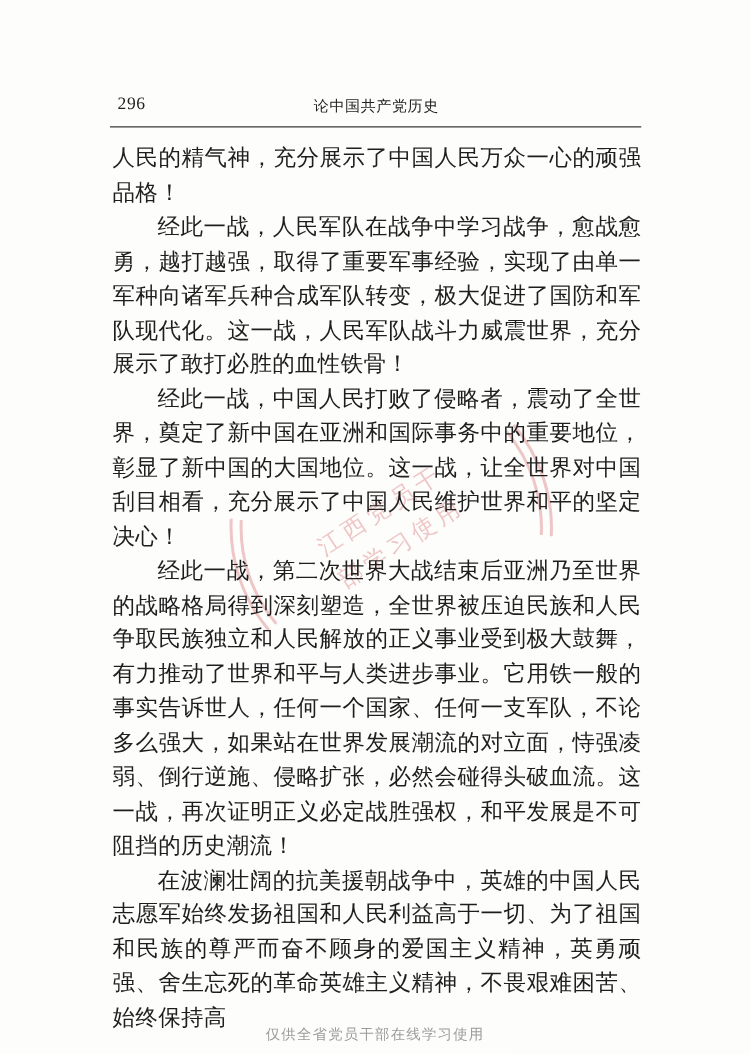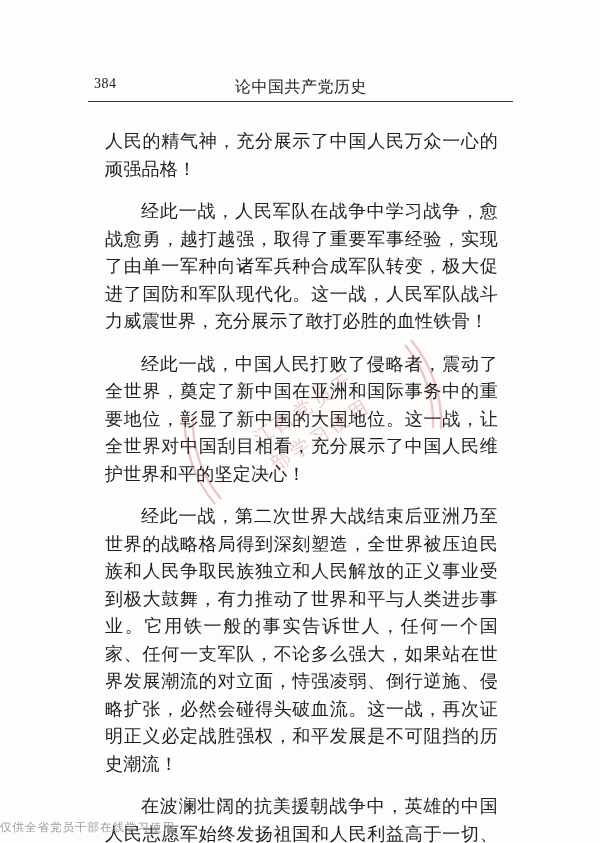--- a/index.html
+++ b/index.html
@@ -31,21 +31,21 @@
     font-size: 14px;
     letter-spacing: 0.5px;
     color: #222;
   }
   .header-title {
     position: absolute;
     left: 0;
     right: 0;
     top: 1px;
     text-align: center;
-    font-size: 16px;
+    font-size: 12px;
     letter-spacing: 0.5px;
     color: #222;
   }
   .header-rule {
     position: absolute;
     top: 101px;
     left: 88px;
     width: 425px;
     border-top: 1.5px solid #3a3a3a;
   }
@@ -56,21 +56,21 @@
     left: 90px;
     width: 423px;
     font-size: 18px;
     line-height: 27.5px;
     letter-spacing: 0.25px;
     text-align: justify;
     text-justify: inter-character;
     color: #1e1e1e;
   }
   .body-text p {
-    margin: 15px;
+    margin: 0;
     text-indent: 2em;
   }
   .body-text p.no-indent {
     text-indent: 0;
   }
   
   .watermark-svg {
     position: absolute;
     top: 0;
     left: 0;
@@ -81,33 +81,34 @@
     font-family: "Liberation Serif", "DejaVu Serif", serif;
     font-size: 19px;
     letter-spacing: 4px;
   }
   
   .footer-note {
     position: absolute;
     top: 820px;
     left: 0;
     width: 600px;
+    text-align: center;
     font-size: 11.5px;
     letter-spacing: 1px;
     color: #9b9b9b;
     font-family: "Liberation Sans", "DejaVu Sans", sans-serif;
   }
 </style>
 </head>
 <body>
 
 <div id="page">
 
   <div class="running-header">
-    <span class="page-number">384</span>
+    <span class="page-number">296</span>
     <span class="header-title">论中国共产党历史</span>
   </div>
   <div class="header-rule"></div>
 
   <svg class="watermark-svg" width="600" height="843" viewBox="0 0 600 843">
     <g fill="none" stroke-width="2.4">
       <path d="M 411 340 A 128 128 0 0 1 441 429" stroke="#dd8484"></path>
       <path d="M 405 345 A 120 120 0 0 1 433 428" stroke="#dd8484"></path>
       <path d="M 215 504 A 128 128 0 0 1 185 415" stroke="#dd8484"></path>
       <path d="M 221 499 A 120 120 0 0 1 193 416" stroke="#dd8484"></path>

